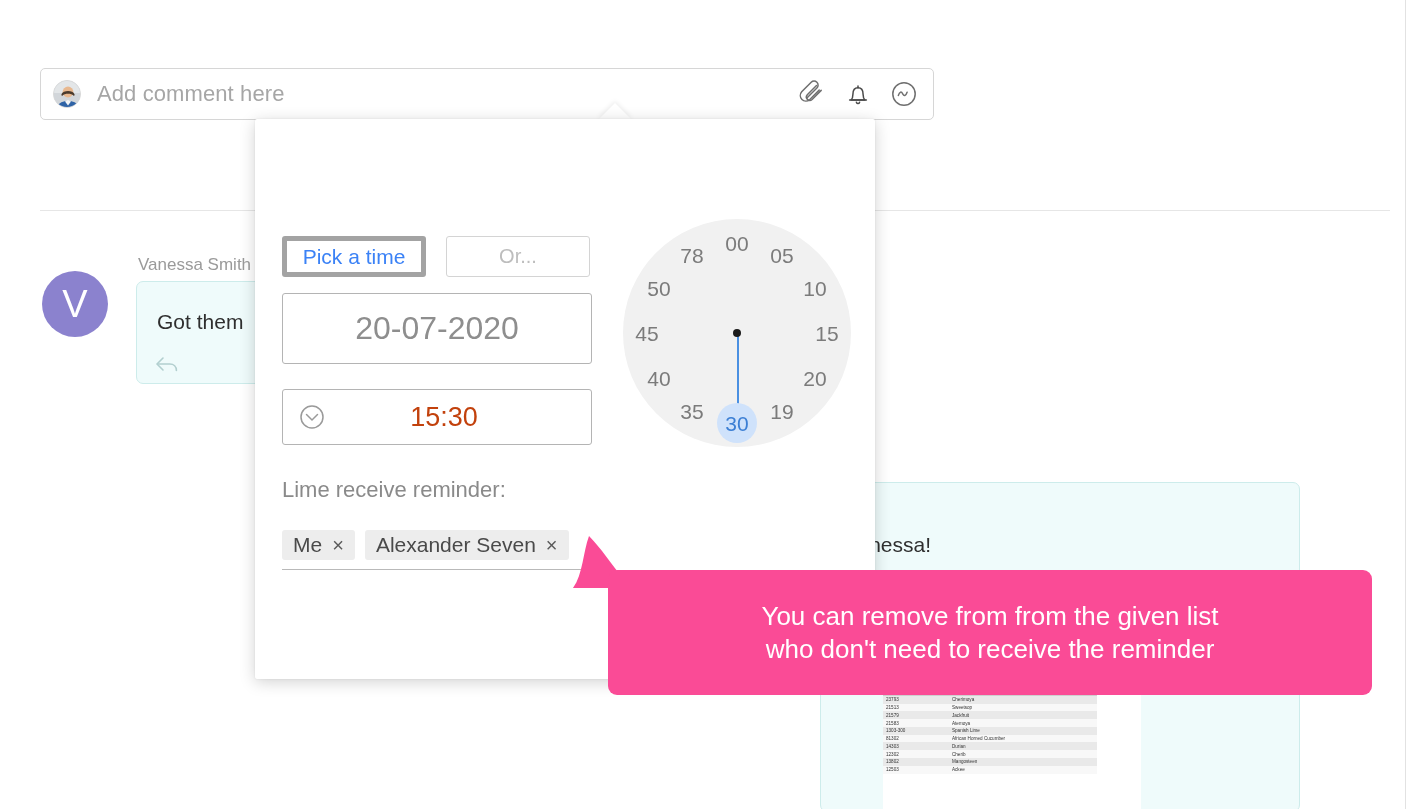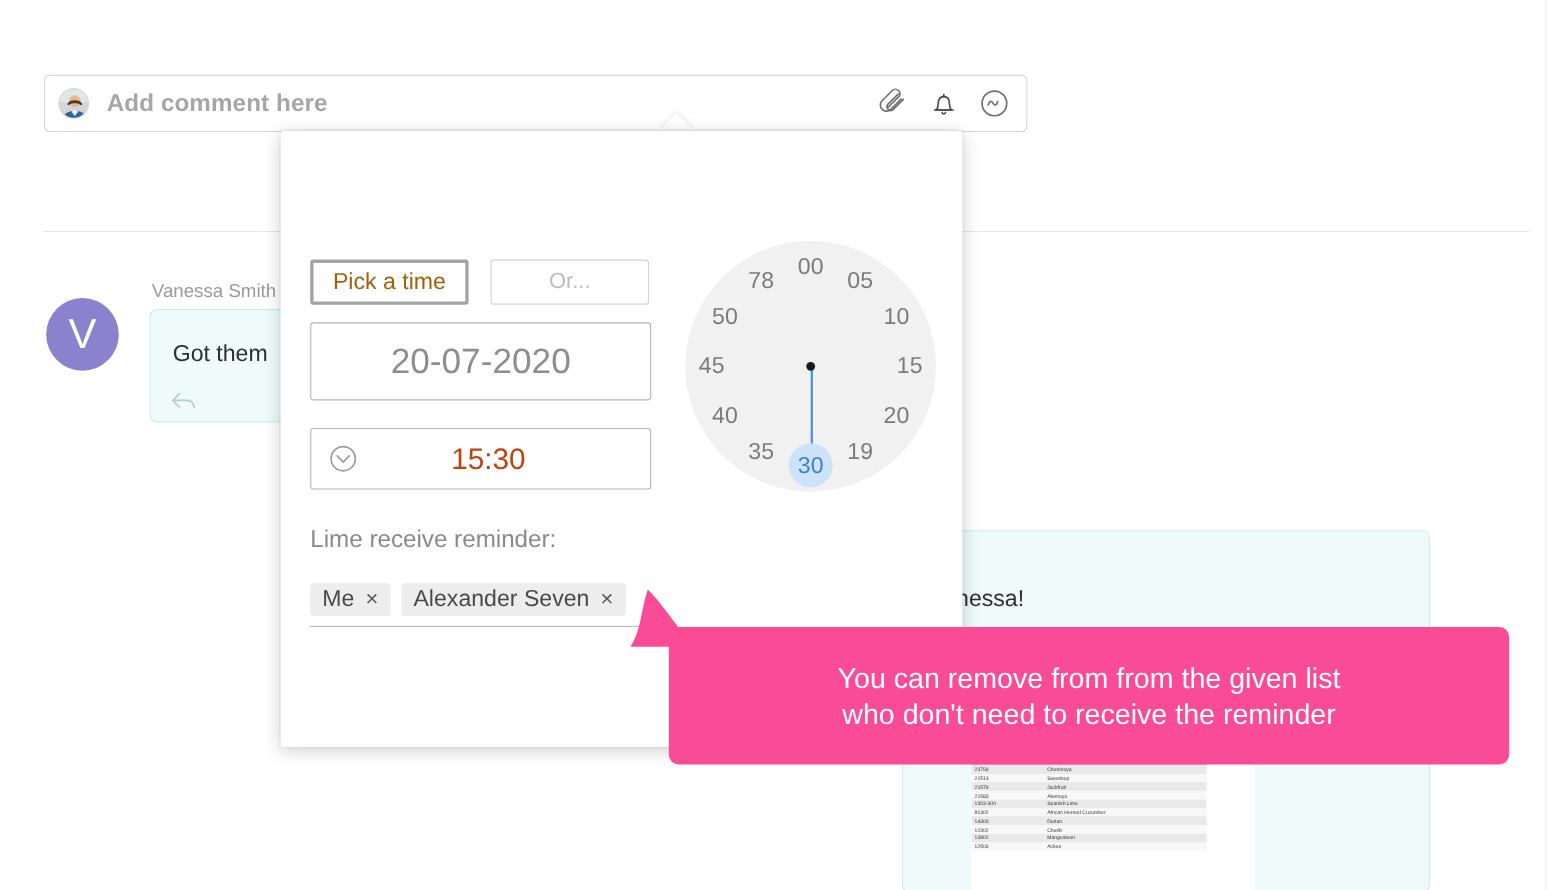--- a/index.html
+++ b/index.html
@@ -45,21 +45,20 @@
     background: #cfd4d8;
     position: relative;
   }
   .composer-placeholder {
     flex: 1;
     margin-left: 16px;
     font-size: 22px;
     color: #a6a6a6;
     letter-spacing: 0.1px;
     white-space: nowrap;
-    font-weight: bold;
   }
   .composer-icons {
     display: flex;
     align-items: center;
     gap: 16px;
     flex: none;
   }
   .ic { width: 30px; height: 30px; display: block; }
   .ic path, .ic circle, .ic line, .ic ellipse { vector-effect: non-scaling-stroke; }
 
@@ -183,24 +182,24 @@
     border: 1px solid #b4b4b4;
     border-radius: 3px;
     display: flex; align-items: center;
     padding-left: 16px;
     font-size: 24px; color: #1f1f1f;
     background: #fff;
   }
   .pick-row { position: absolute; left: 27px; top: 117px; display: flex; gap: 20px; }
   .btn-pick {
     width: 144px; height: 41px;
-    border: 3px solid #a3a3a3;
+    border: 5px solid #a3a3a3;
     border-radius: 3px;
     display: flex; align-items: center; justify-content: center;
-    font-size: 21px; color: #a16207;
+    font-size: 21px; color: #3b82f6;
     background: #fff;
   }
   .btn-or {
     width: 144px; height: 41px;
     border: 1px solid #d4d4d4;
     border-radius: 3px;
     display: flex; align-items: center; justify-content: center;
     font-size: 20px; color: #bdbdbd;
     background: #fff;
   }

